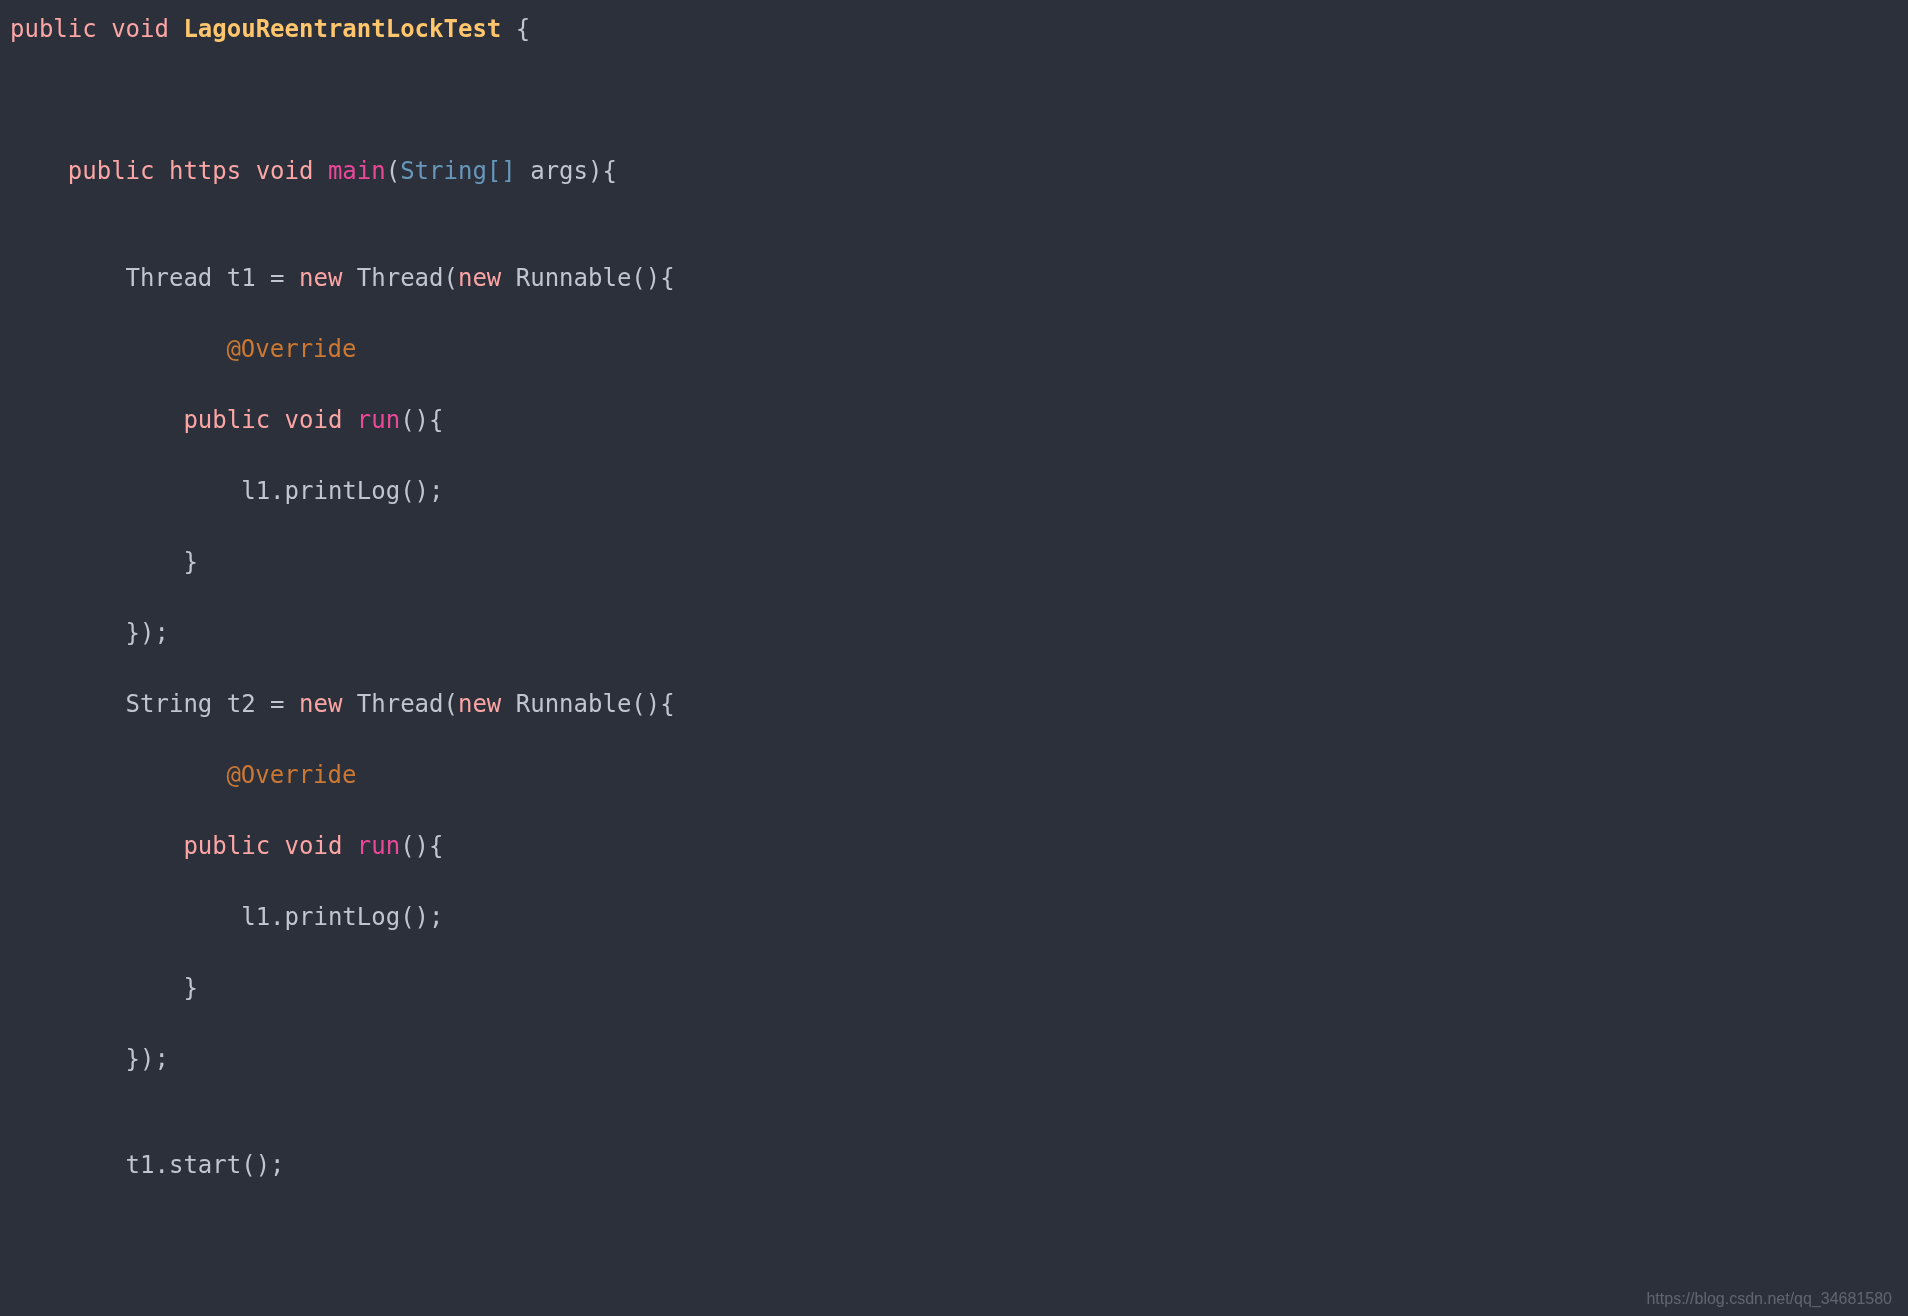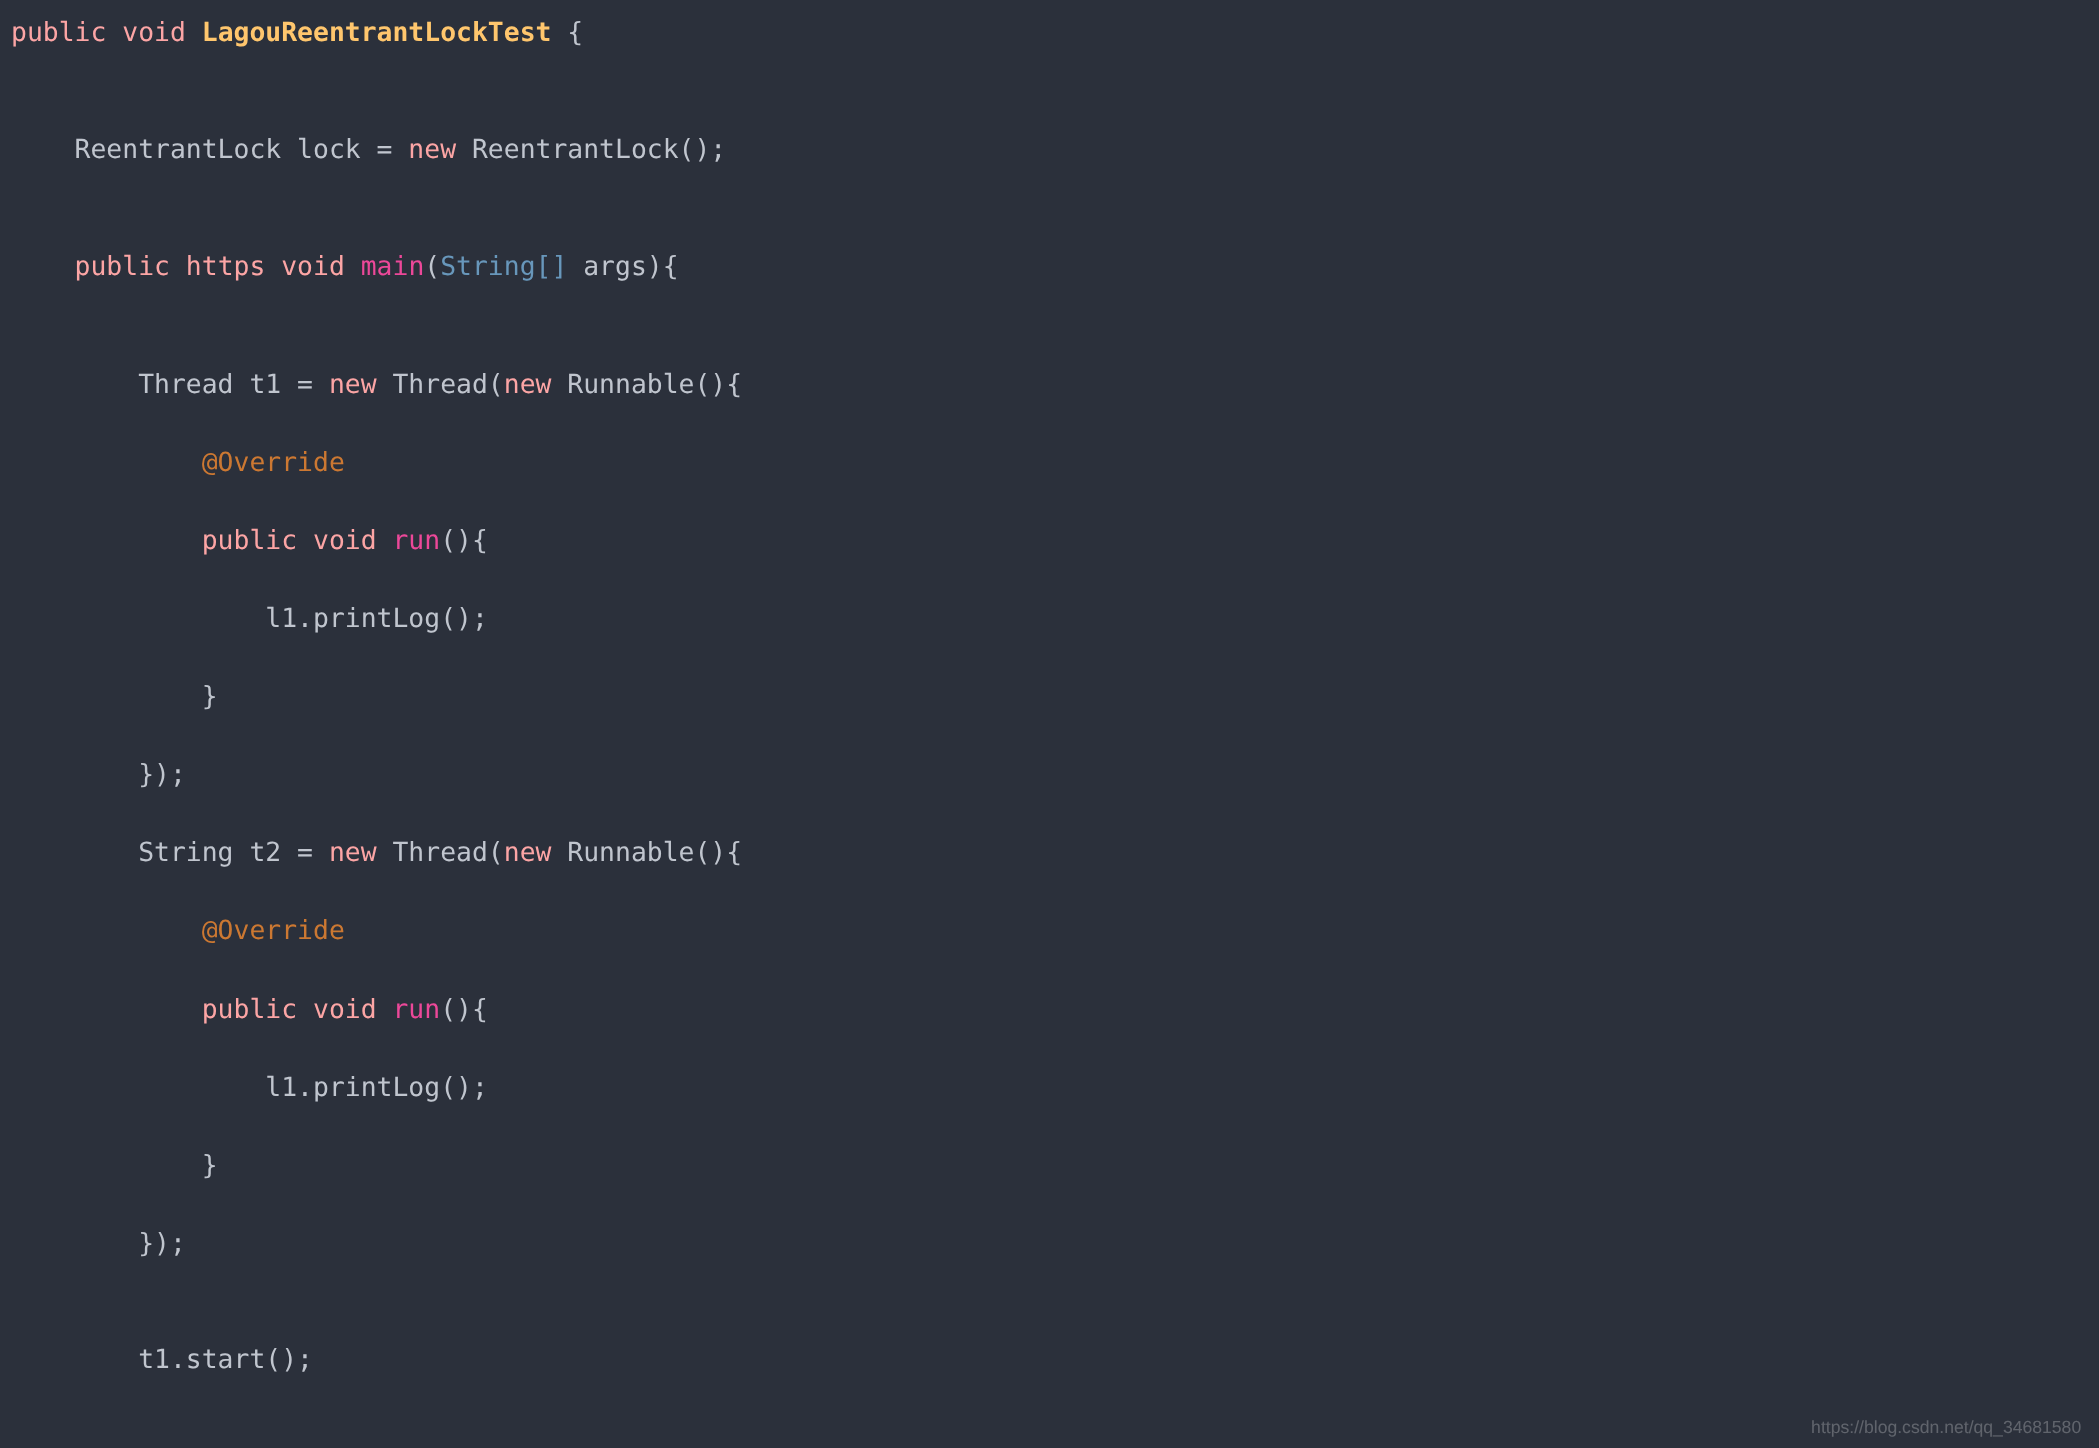--- a/index.html
+++ b/index.html
@@ -19,38 +19,37 @@
     box-sizing: border-box;
     position: relative;
   }
   pre {
     margin: 0;
     white-space: pre;
   }
   .kw   { color: #fca5a5; }       
   .type { color: #6897bb; }       
   .name { color: #ffc66d; font-weight: bold; }       
-  .ann  { color: #cc7832; }       
+  .ann  { color: #cc7832; margin-left: 43px; }       
   .method { color: #ec4899; }
   .line { display:block; }
   .watermark {
     position: absolute;
     right: 16px;
     bottom: 0;
     font-size: 16px;
     color: rgba(255,255,255,0.25);
     font-family: sans-serif;
   }
 </style>
 </head>
 <body>
 
 <pre><span class="line"><span class="kw">public</span><span> </span><span class="kw">void</span><span> </span><span class="name">LagouReentrantLockTest</span><span> {</span></span>
 <span class="line"><span></span></span>
-<span class="line"><span>    </span><span>ReentrantLock lock = </span><span class="kw">new</span><span> ReentrantLock();</span></span>
 <span class="line"><span></span></span>
 <span class="line"><span>    </span><span class="kw">public</span><span> </span><span class="kw">https</span><span> </span><span class="kw">void</span><span> </span><span class="method">main</span><span>(</span><span class="type">String[]</span><span> args){</span></span>
 <span class="line"><span></span></span>
 <span class="line"><span>        </span><span>Thread t1 = </span><span class="kw">new</span><span> Thread(</span><span class="kw">new</span><span> Runnable(){</span></span>
 <span class="line"><span>            </span><span class="ann">@Override</span></span>
 <span class="line"><span>            </span><span class="kw">public</span><span> </span><span class="kw">void</span><span> </span><span class="method">run</span><span>(){</span></span>
 <span class="line"><span>                </span><span>l1.printLog();</span></span>
 <span class="line"><span>            </span><span>}</span></span>
 <span class="line"><span>        </span><span>});</span></span>
 <span class="line"><span>        </span><span>String t2 = </span><span class="kw">new</span><span> Thread(</span><span class="kw">new</span><span> Runnable(){</span></span>

